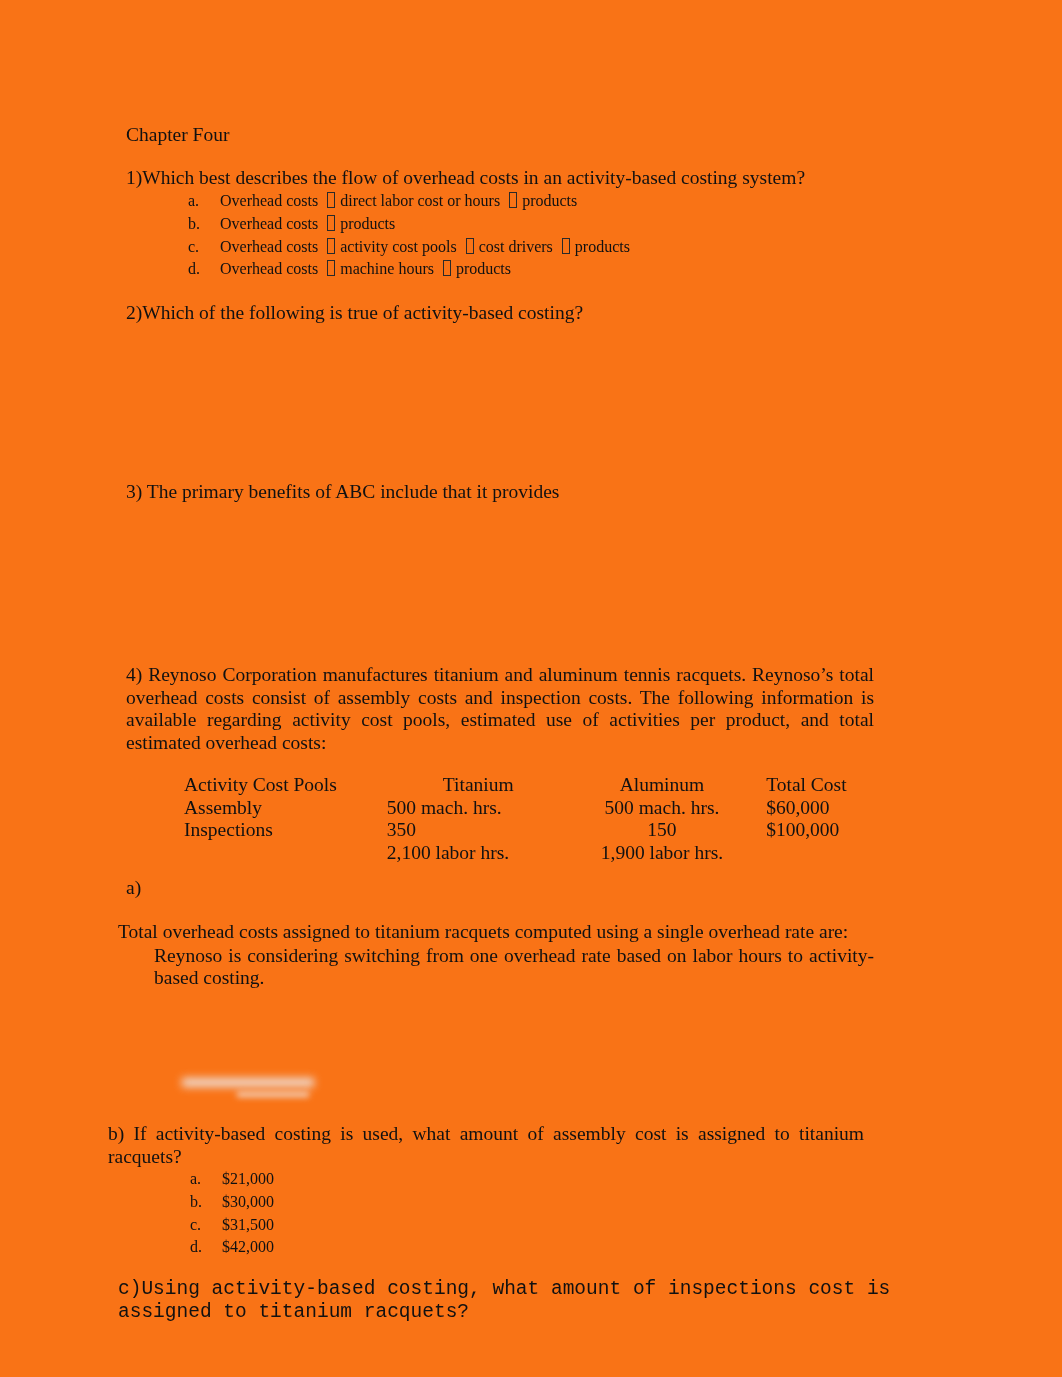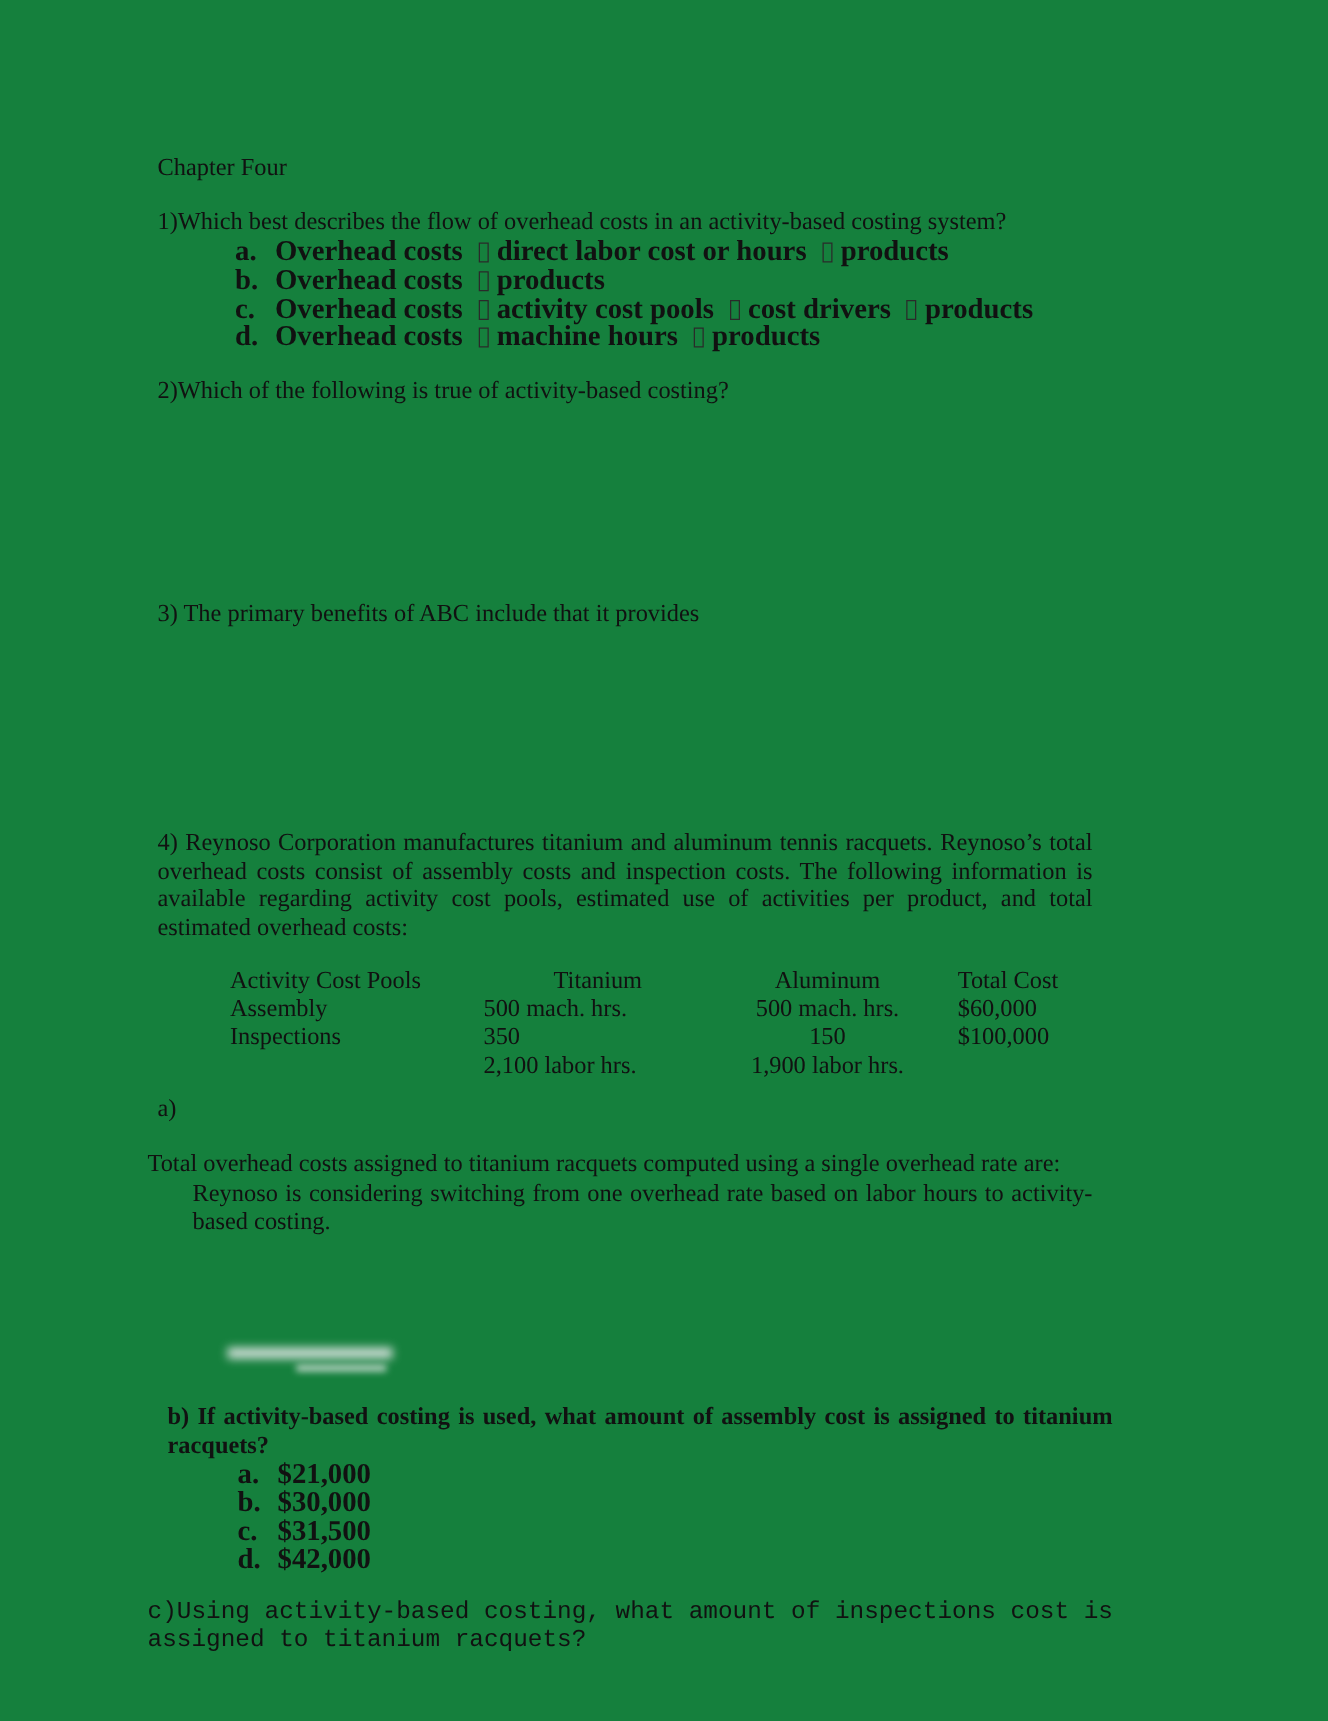--- a/index.html
+++ b/index.html
@@ -14,21 +14,21 @@
     font-family: "Liberation Serif", "DejaVu Serif", serif;
     color: #000000;
     overflow: hidden;
   }
 
   .page {
     position: absolute;
     left: 0; top: 0;
     width: 1062px;
     height: 1377px;
-    background: #15803d;
+    background: #f97316;
   }
 
   
   .blk {
     position: absolute;
     font-size: 19.5px;
     line-height: 22.6px;
     color: #111111;
     white-space: pre-wrap;
   }
@@ -67,41 +67,39 @@
     margin-left: 28px;
     text-align: justify;
     text-justify: inter-word;
   }
   #q4a-line2 {
     left: 118px; top: 921px;
     width: 830px;
   }
 
   #q4b-stem {
-    left: 134px; top: 1123px;
+    left: 108px; top: 1123px;
     width: 756px;
-    font-weight: bold;
   }
 
   #q4c-stem {
     left: 118px; top: 1278px;
     width: 830px;
     font-family: Liberation Mono, monospace;
   }
 
   
   .optlist {
     position: absolute;
     margin: 0;
     padding: 0;
     list-style: none;
-    font-size: 23px;
+    font-size: 16px;
     line-height: 22.8px;
     color: #111111;
-    font-weight: bold;
   }
   .optlist li {
     position: relative;
     height: 22.8px;
     white-space: nowrap;
   }
   .optlist .lbl {
     display: inline-block;
     width: 32px;
     text-align: left;

